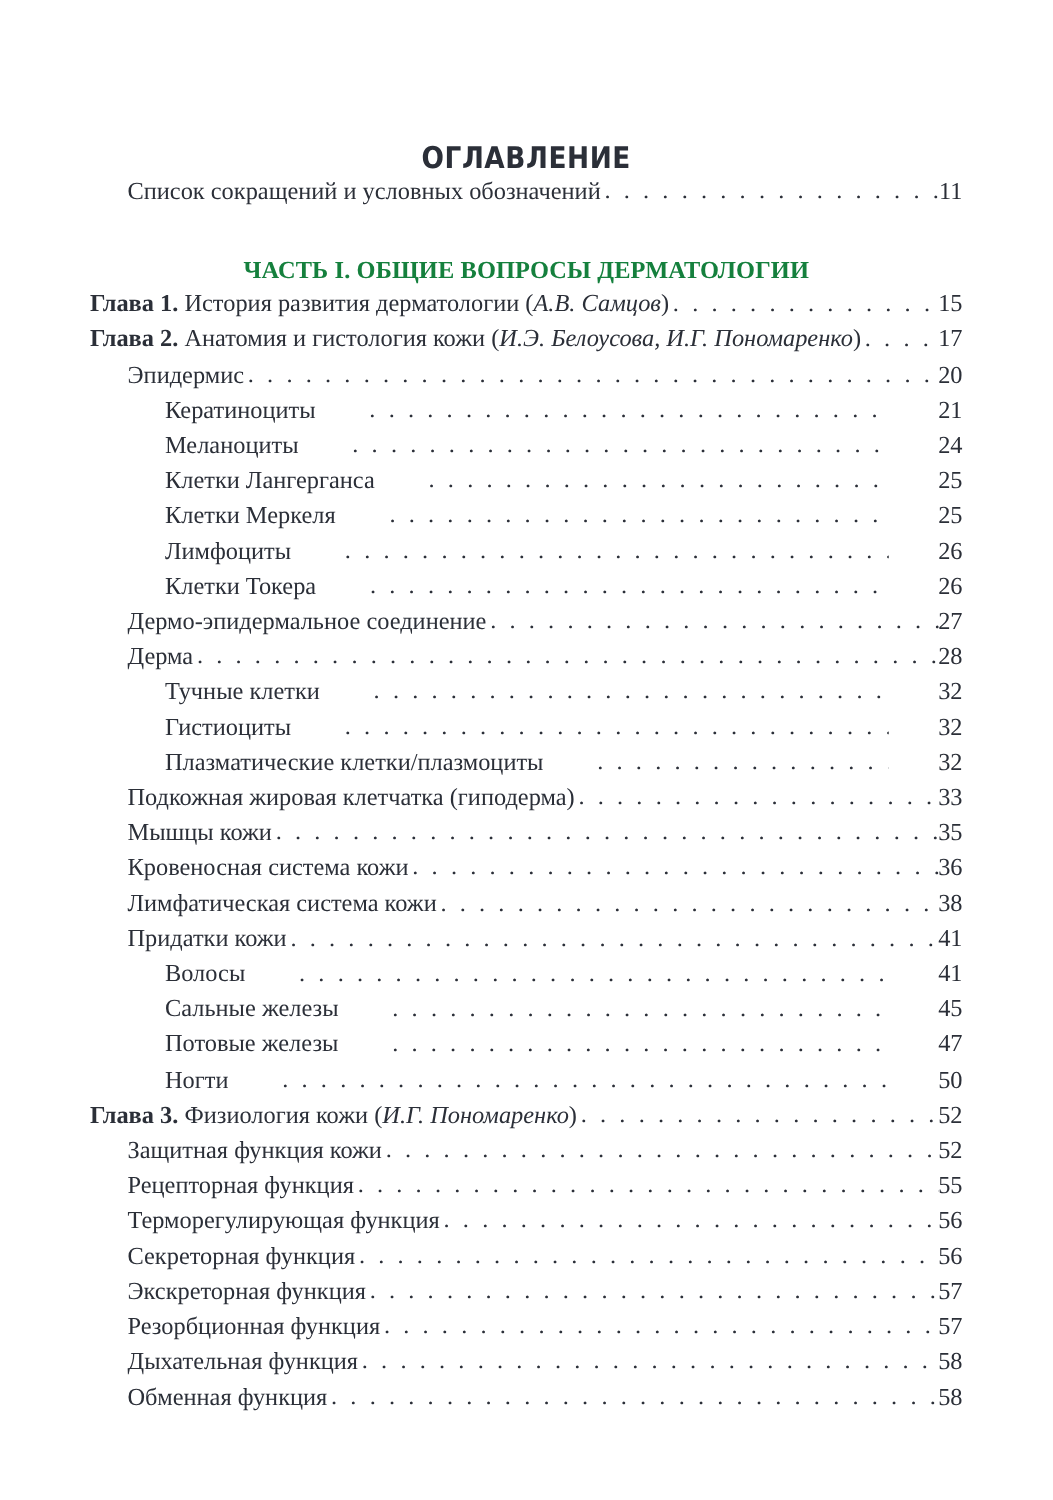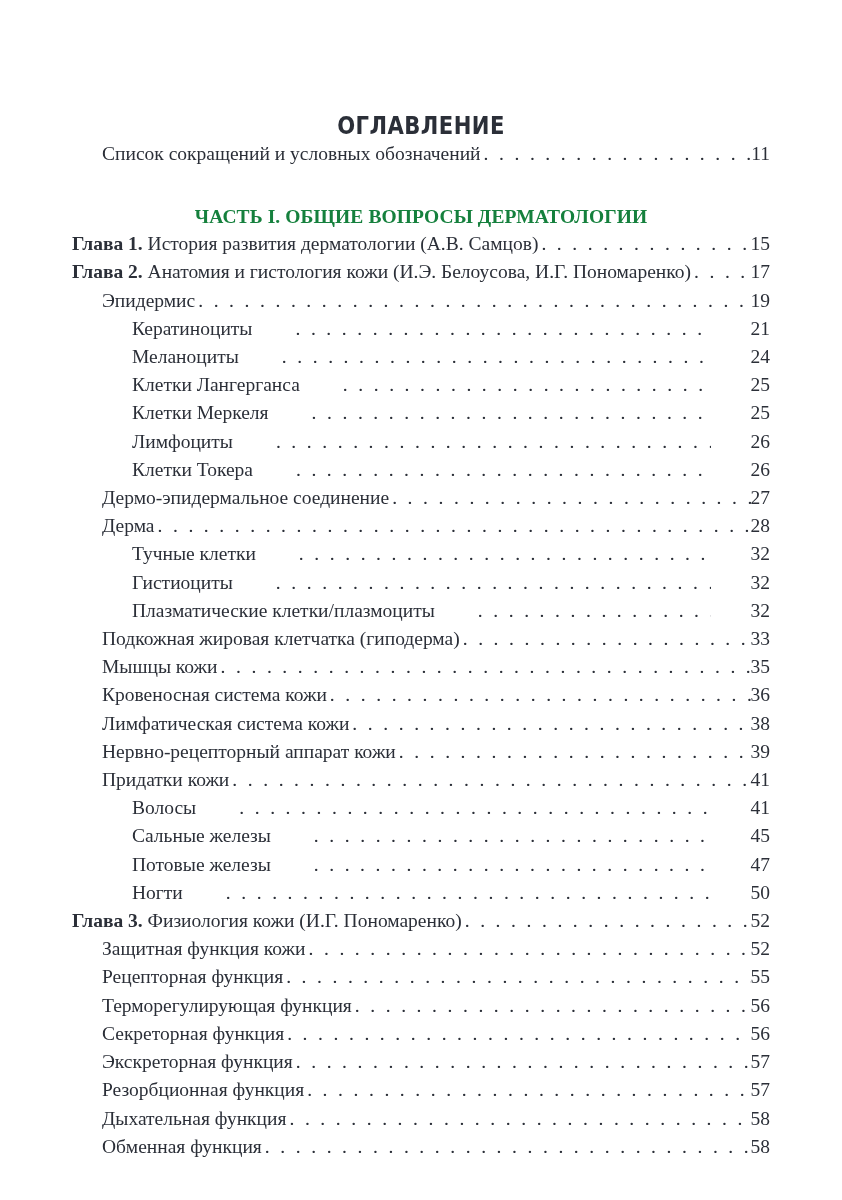--- a/index.html
+++ b/index.html
@@ -87,21 +87,21 @@
     text-align: center;
     padding-left: 0;
   }
 
   
   .lvl0 { padding-left: 0px; }
   .lvl1 { padding-left: 30px; }
   .lvl2 { padding-left: 60px; gap: 40px; }
 
   .chapter-num { font-weight: 700; }
-  .author { }
+  .author { font-style: italic; }
 </style>
 </head>
 <body>
 
 <div class="page">
 
   <h1 class="doc-title">ОГЛАВЛЕНИЕ</h1>
 
   <ul class="toc" id="front-matter-list">
       <li class="row lvl1">
@@ -120,21 +120,21 @@
         <span class="page-no">15</span>
       </li>
       <li class="row lvl0">
         <span class="label"><span class="chapter-num">Глава 2. </span>Анатомия и гистология кожи (<span class="author">И.Э. Белоусова, И.Г. Пономаренко</span>)</span>
         <span class="leader"></span>
         <span class="page-no">17</span>
       </li>
       <li class="row lvl1">
         <span class="label">Эпидермис</span>
         <span class="leader"></span>
-        <span class="page-no">19</span>
+        <span class="page-no">20</span>
       </li>
       <li class="row lvl2">
         <span class="label">Кератиноциты</span>
         <span class="leader"></span>
         <span class="page-no">21</span>
       </li>
       <li class="row lvl2">
         <span class="label">Меланоциты</span>
         <span class="leader"></span>
         <span class="page-no">24</span>
@@ -196,25 +196,20 @@
       </li>
       <li class="row lvl1">
         <span class="label">Кровеносная система кожи</span>
         <span class="leader"></span>
         <span class="page-no">36</span>
       </li>
       <li class="row lvl1">
         <span class="label">Лимфатическая система кожи</span>
         <span class="leader"></span>
         <span class="page-no">38</span>
-      </li>
-      <li class="row lvl1">
-        <span class="label">Нервно-рецепторный аппарат кожи</span>
-        <span class="leader"></span>
-        <span class="page-no">39</span>
       </li>
       <li class="row lvl1">
         <span class="label">Придатки кожи</span>
         <span class="leader"></span>
         <span class="page-no">41</span>
       </li>
       <li class="row lvl2">
         <span class="label">Волосы</span>
         <span class="leader"></span>
         <span class="page-no">41</span>

